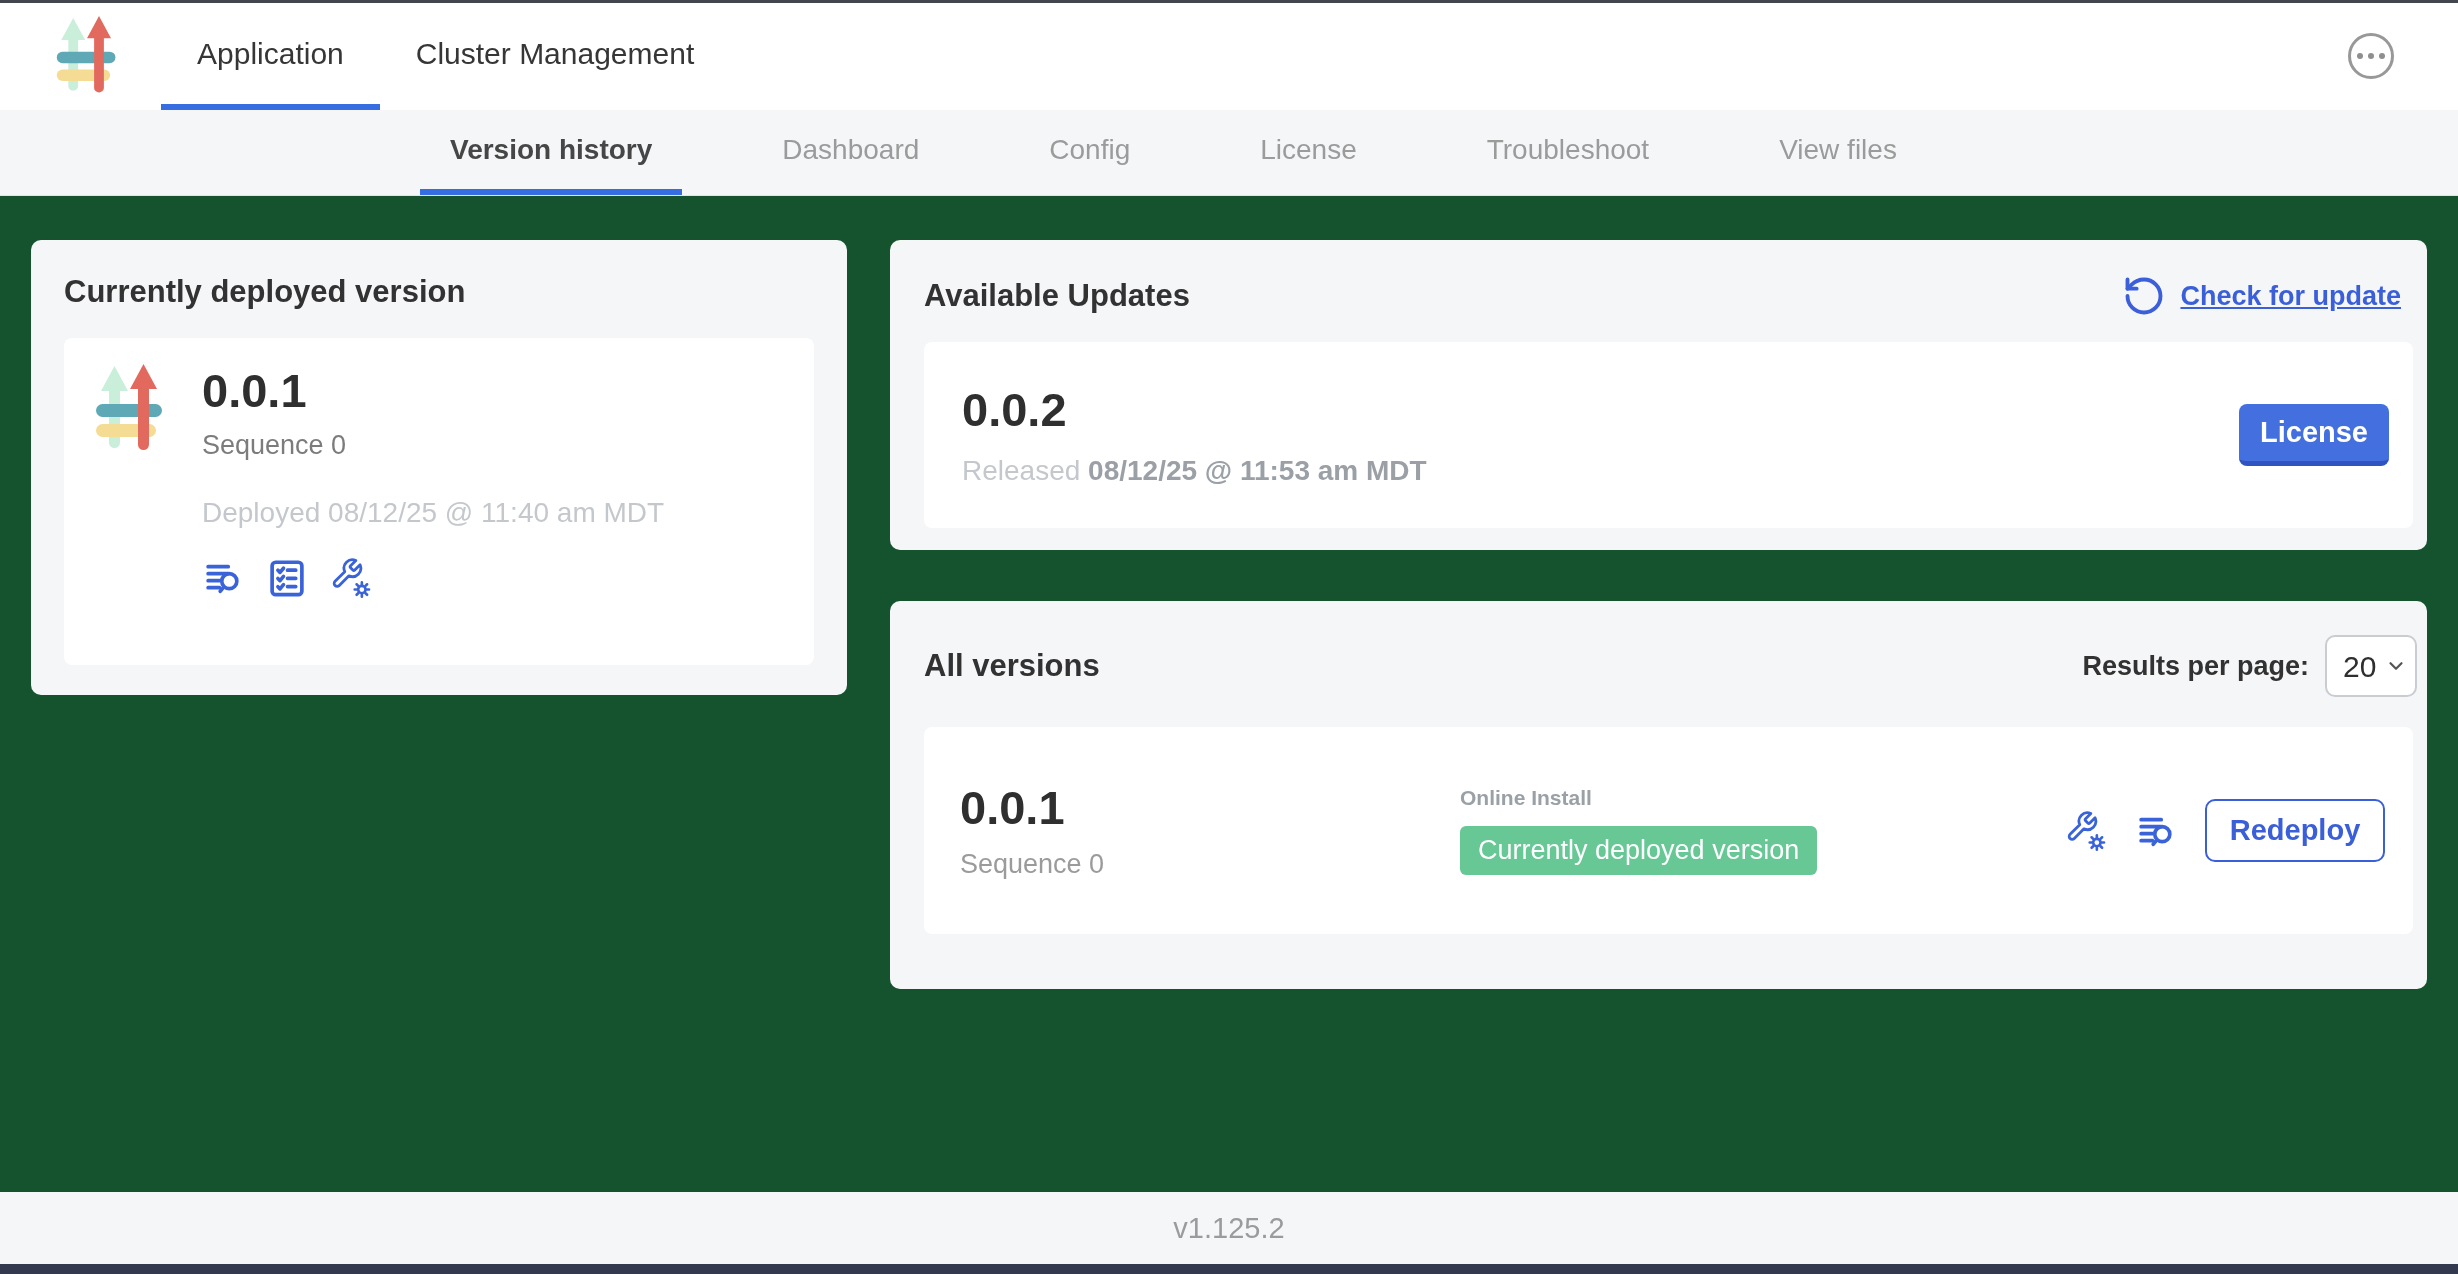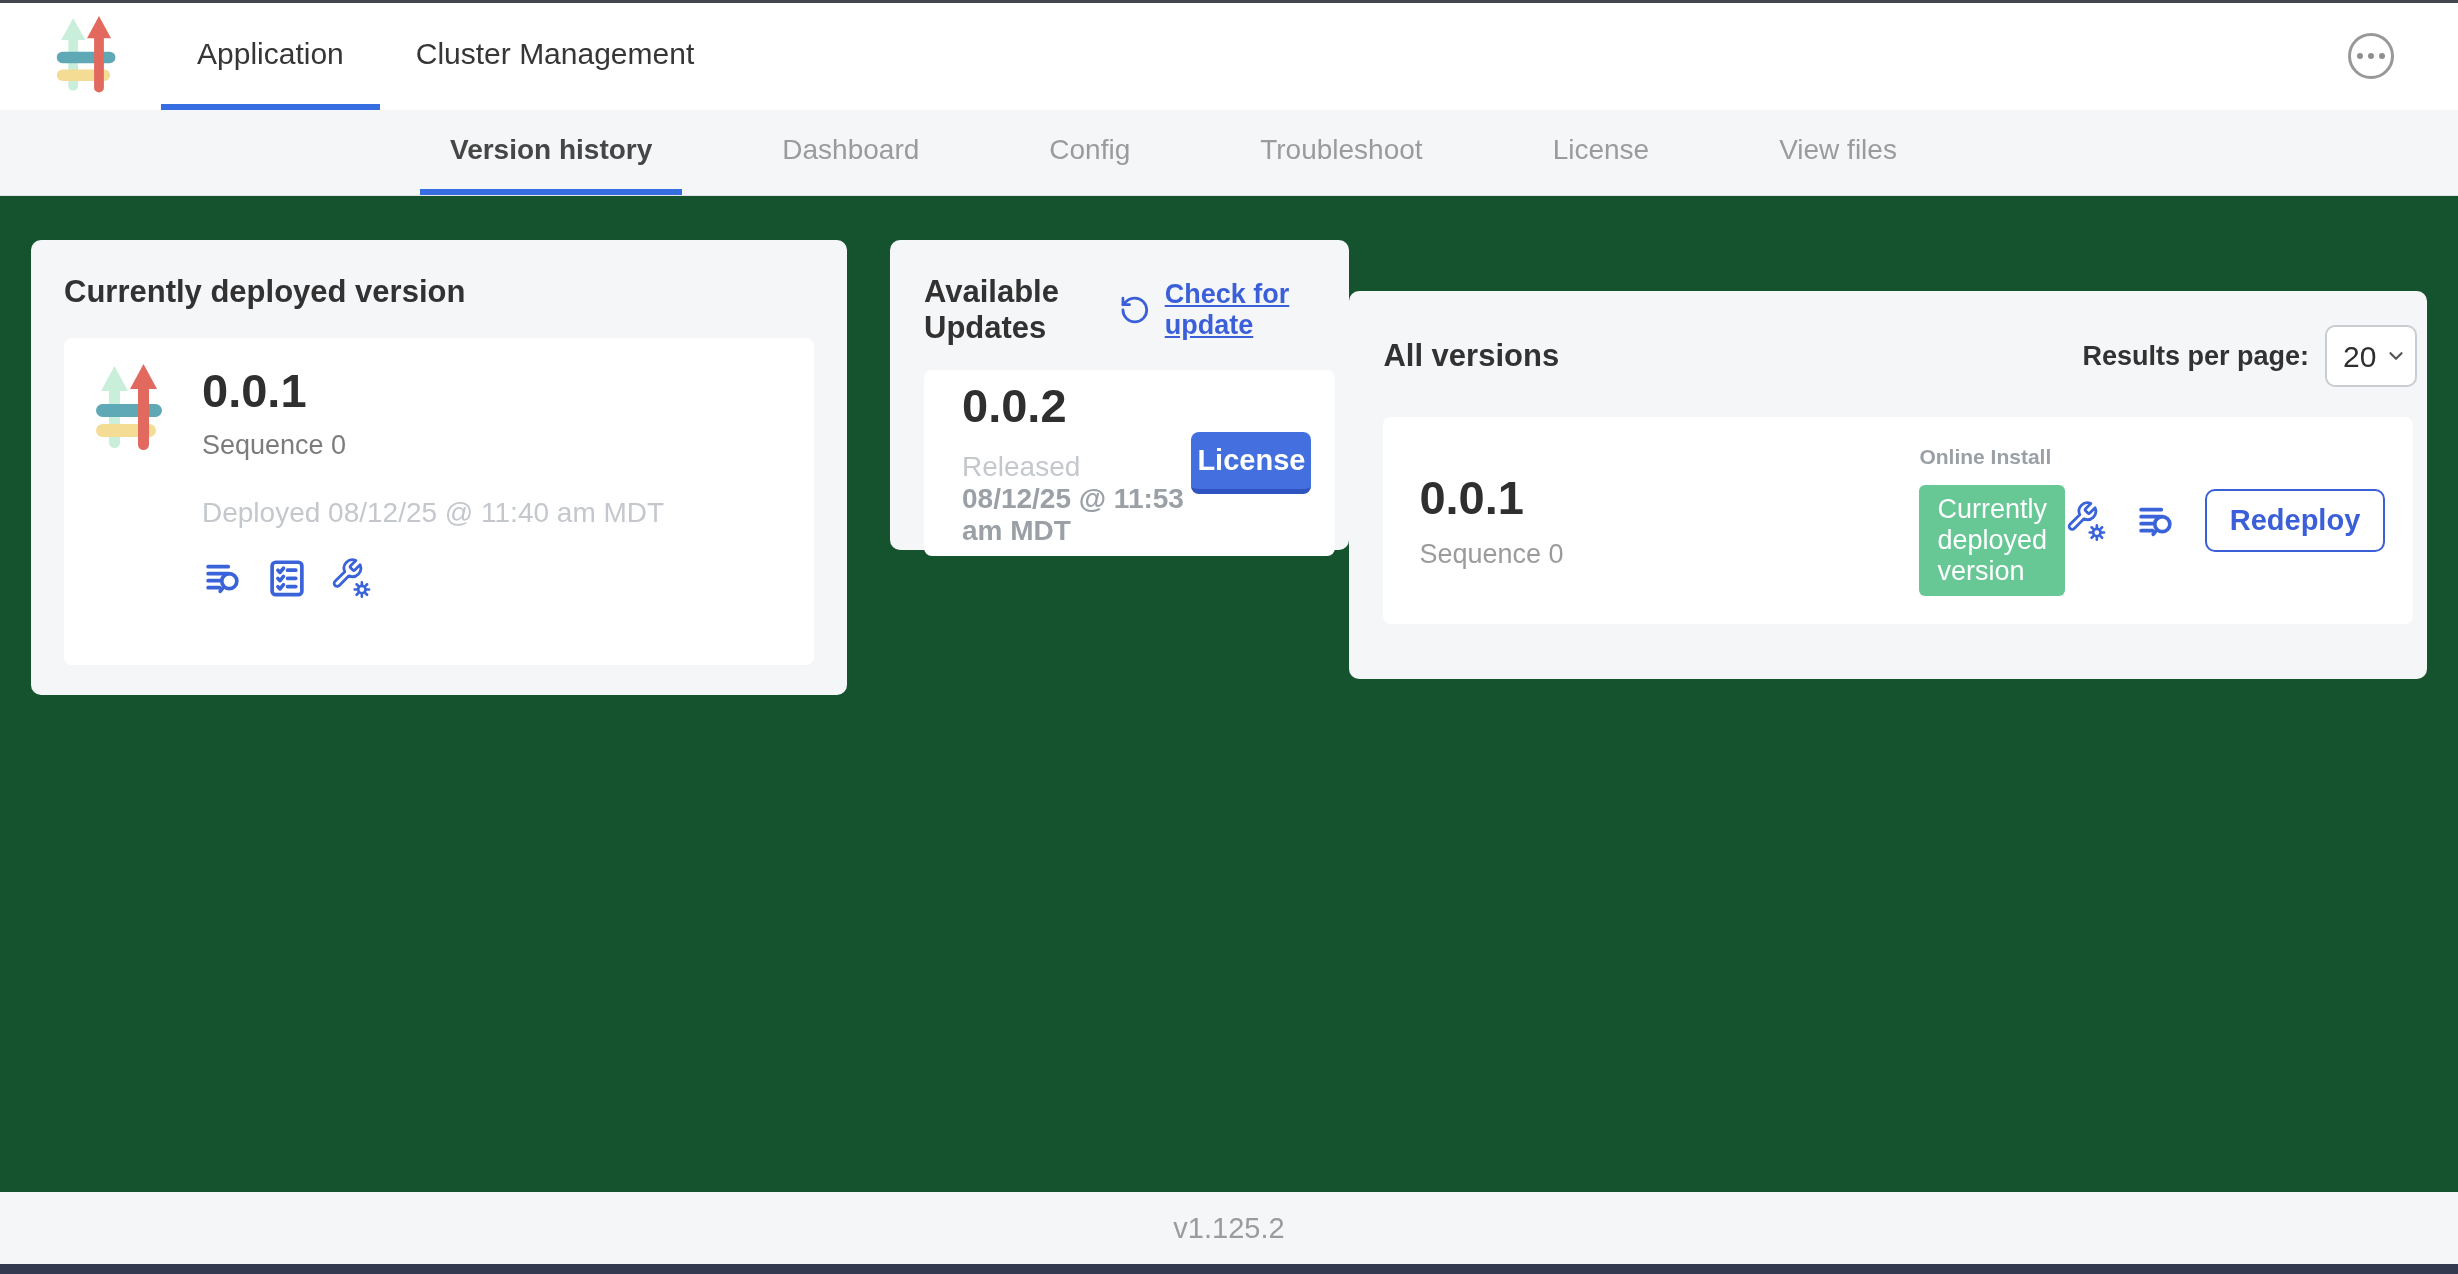--- a/index.html
+++ b/index.html
@@ -37,21 +37,21 @@
   .left-card { width:816px; height:455px; padding:34px 33px; flex:none; }
   .left-inner { margin-top:28px; height:327px; padding:26px 30px; display:flex; gap:36px; }
   .logo-big { width:72px; height:92px; flex:none; }
   .ver-number { font-size:47px; font-weight:700; color:#2f2f2f; line-height:1.15; }
   .ver-seq { font-size:27px; color:#7c7c7c; margin-top:12px; }
   .ver-deployed { font-size:28px; color:#c4c8cc; margin-top:36px; }
   .icon-row { display:flex; align-items:center; gap:22px; margin-top:28px; color:#3b63d9; }
   .icon-row svg, .row-icons svg { cursor:pointer; }
 
   
-  .right-col { flex:1; display:flex; flex-direction:row; }
+  .right-col { flex:1; display:flex; flex-direction:column; }
   .updates-card { height:310px; padding:34px 14px 0 34px; }
   .card-head { display:flex; align-items:center; justify-content:space-between; padding-right:12px; }
   .check-link { display:flex; align-items:center; gap:14px; color:#3b5fd9; font-size:27px; font-weight:600; cursor:pointer; }
   .check-link .link-text { text-decoration:underline; }
   .update-inner { margin-top:24px; height:186px; padding:0 24px 0 38px; display:flex; align-items:center; justify-content:space-between; }
   .released-line { margin-top:18px; font-size:28px; }
   .released-label { color:#c4c8cc; }
   .released-date { color:#9aa0a6; font-weight:700; }
   .deploy-btn { width:150px; height:62px; background:#4370de; border:none; border-bottom:5px solid #2f54c2; border-radius:8px; color:#fff; font-size:29px; font-weight:700; font-family:inherit; cursor:pointer; }
 
@@ -116,24 +116,24 @@
     <div class="subnav-item active">
         <span>Version history</span>
       </div>
     <div class="subnav-item">
         <span>Dashboard</span>
       </div>
     <div class="subnav-item">
         <span>Config</span>
       </div>
     <div class="subnav-item">
+        <span>License</span>
+      </div>
+    <div class="subnav-item">
         <span>Troubleshoot</span>
-      </div>
-    <div class="subnav-item">
-        <span>License</span>
       </div>
     <div class="subnav-item">
         <span>View files</span>
       </div>
   </nav>
 
   <main class="content">
 
     <section class="card left-card">
       <h2 class="card-title" style="margin:0;">Currently deployed version</h2>

